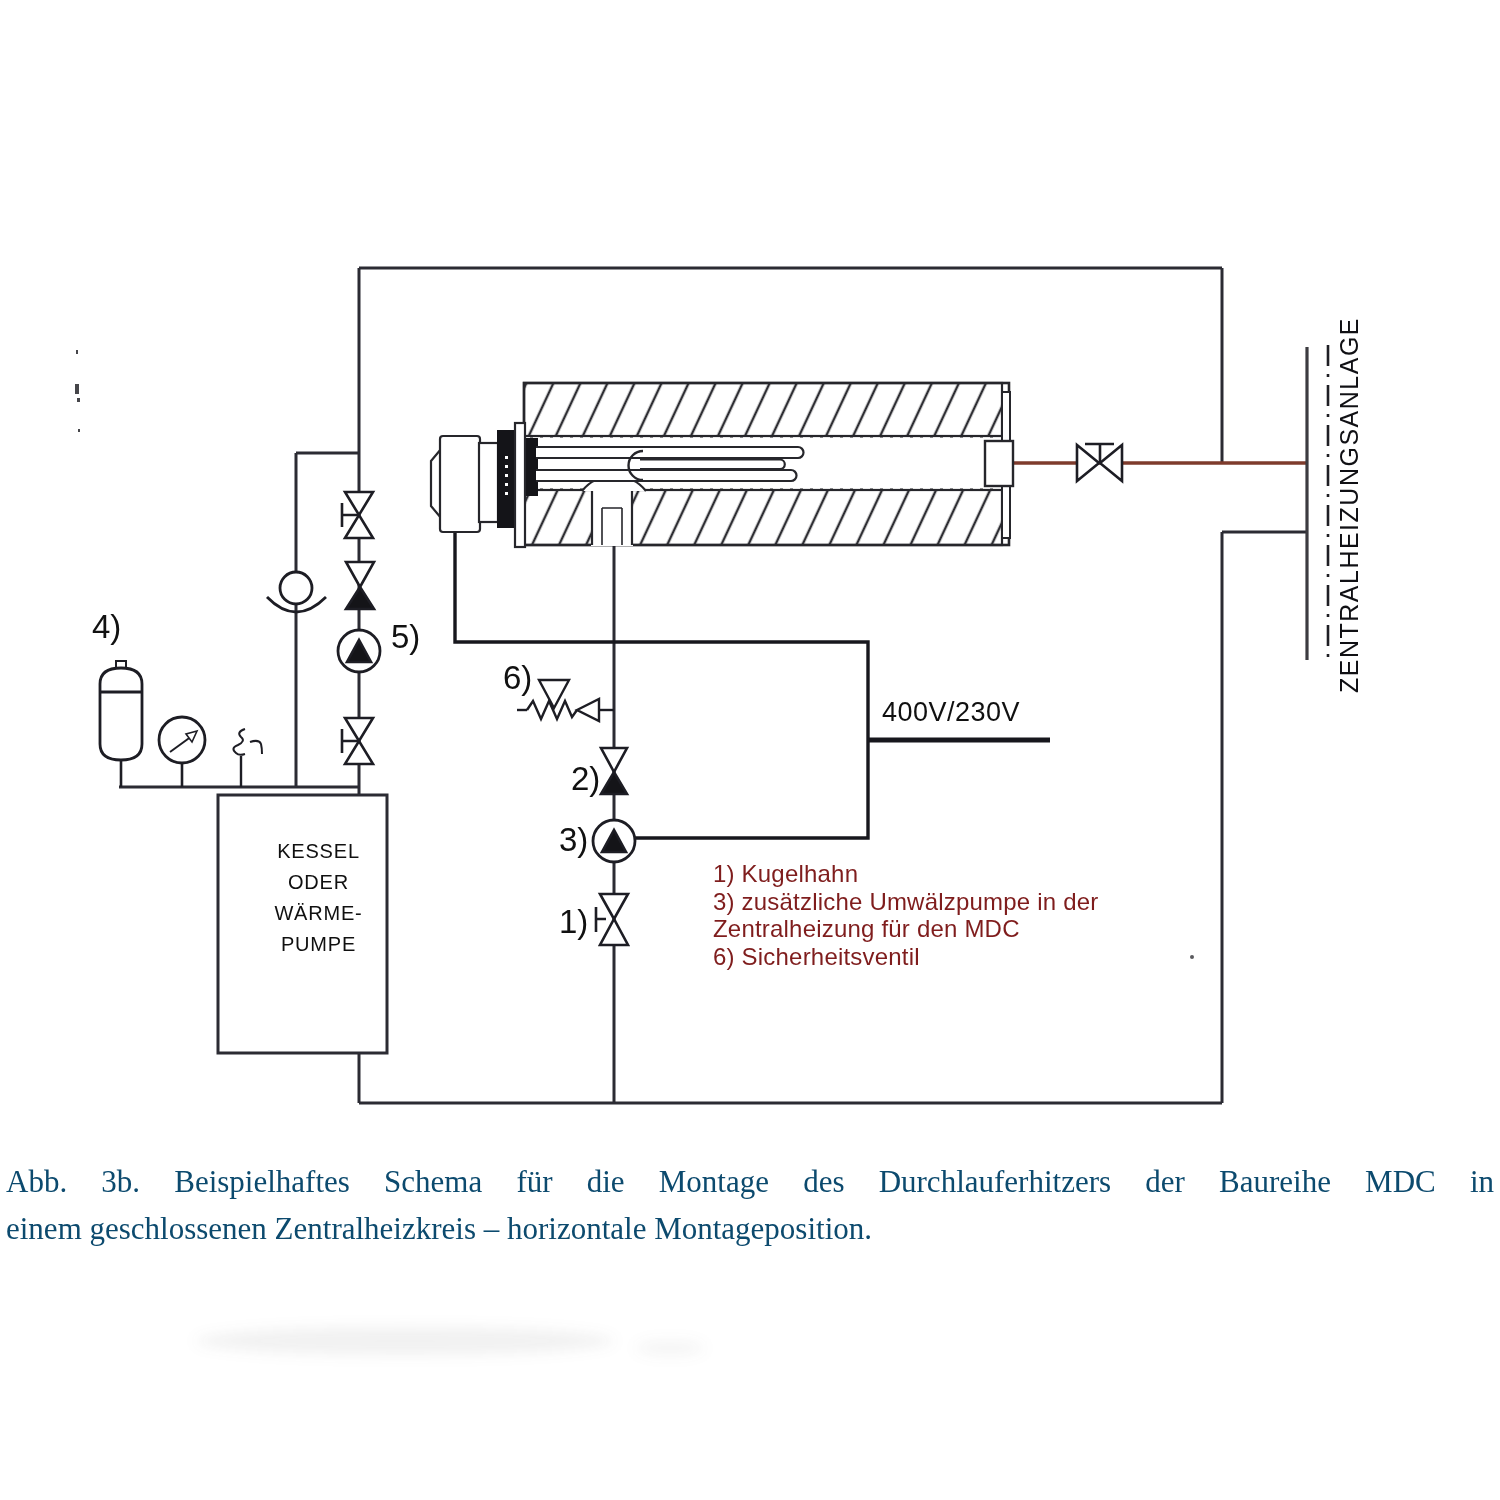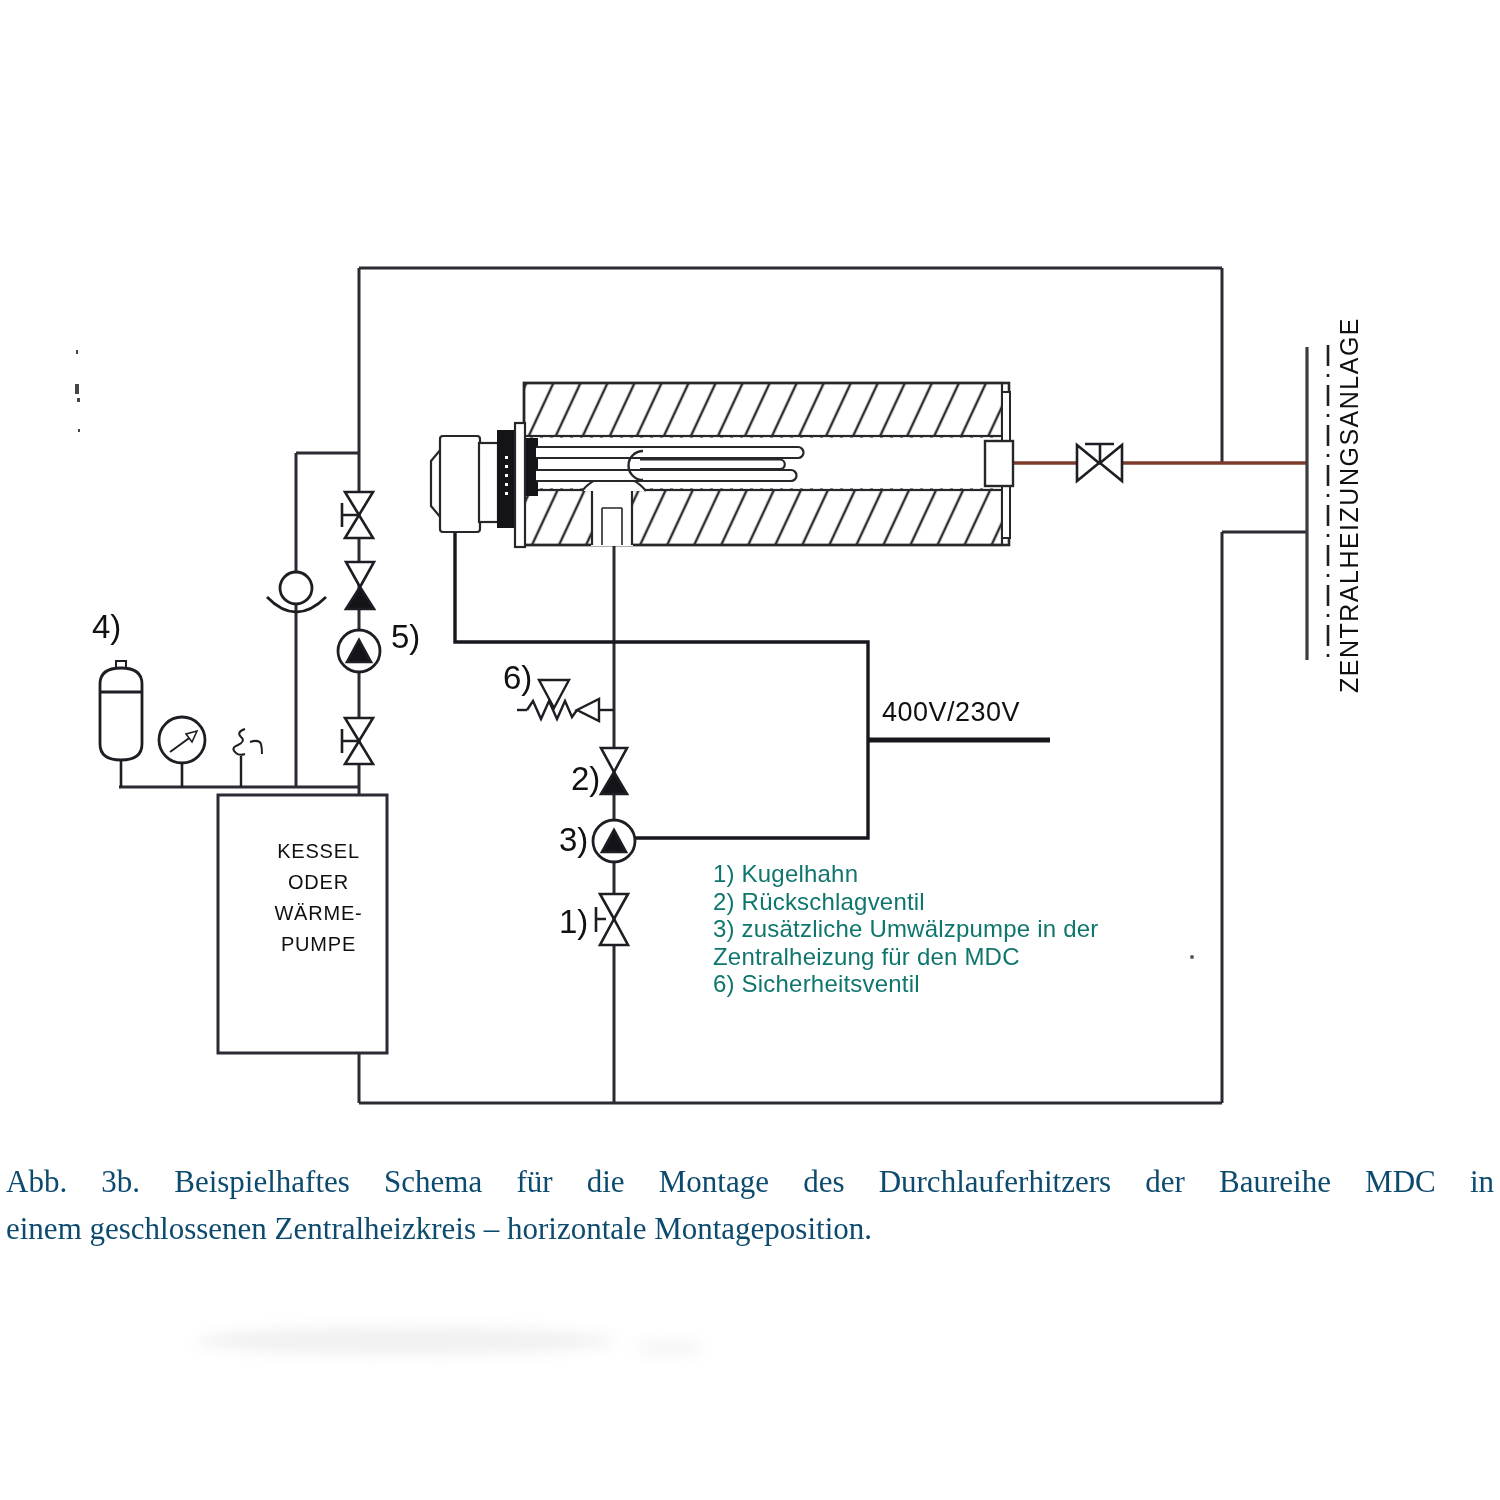--- a/index.html
+++ b/index.html
@@ -1,20 +1,20 @@
 <!DOCTYPE html>
 <html style="--color-supply-pipe: #7e3b2c; --color-line: #2b2b33; --color-cable: #17171d;"><head>
 <meta charset="utf-8">
 <style>
   html,body{margin:0;padding:0;background:#ffffff;}
   .page{position:relative;width:1500px;height:1500px;background:#fff;overflow:hidden;
         font-family:"Liberation Sans",sans-serif;color:#141414;}
   .abs{position:absolute;}
   svg{position:absolute;left:0;top:0;}
-  .legend{left:713px;top:860px;font-size:24px;line-height:27.6px;letter-spacing:0.2px;color:#0f766e;}
+  .legend{left:713px;top:860px;font-size:24px;line-height:27.6px;letter-spacing:0.2px;color:#7f1d1d;}
   .label-marker{font-size:33px;color:#111;}
   .power-label{left:867px;top:697px;font-size:27px;letter-spacing:0.5px;color:#101010;margin-left:15px;}
   .vertical-header{left:1349px;top:505px;transform:translate(-50%,-50%) rotate(-90deg);
         white-space:nowrap;font-size:25px;letter-spacing:1.5px;color:#101014;}
   .boiler-text{left:219px;top:836px;width:199px;text-align:center;font-size:20px;
         line-height:31px;letter-spacing:0.8px;white-space:pre-line;color:#101010;}
   .caption{left:6px;top:1158px;width:1488px;font-family:"Liberation Serif",serif;
         font-size:31px;line-height:47px;color:#0c4a6e;}
   .caption .l1{text-align:justify;text-align-last:justify;}
   .smudge{border-radius:50%;filter:blur(7px);}
@@ -178,21 +178,20 @@
       <rect x="76" y="350" width="2" height="4"></rect>
       <rect x="75" y="384" width="4" height="10"></rect>
       <rect x="77" y="398" width="3" height="4"></rect>
       <rect x="78" y="429" width="2" height="3"></rect>
       <rect x="1190" y="955" width="4" height="4" rx="2" fill="#5a5a5e"></rect>
     </g>
   </svg>
 
   <div class="abs legend">
     <div>1) Kugelhahn</div>
-    <div>2) Rückschlagventil</div>
     <div>3) zusätzliche Umwälzpumpe in der</div>
     <div>Zentralheizung für den MDC</div>
     <div>6) Sicherheitsventil</div>
   </div>
 
   <div class="abs boiler-text">KESSEL
 ODER
 WÄRME-
 PUMPE</div>
 

